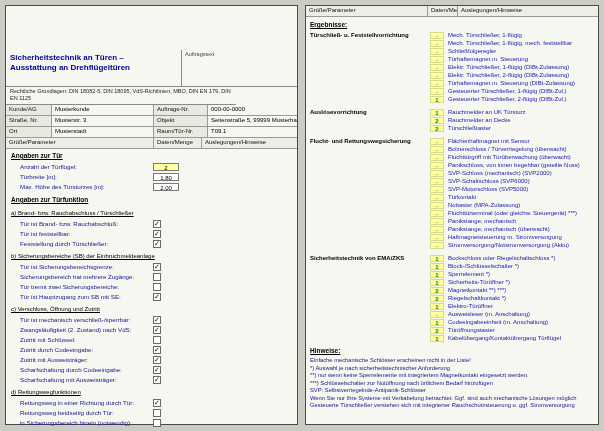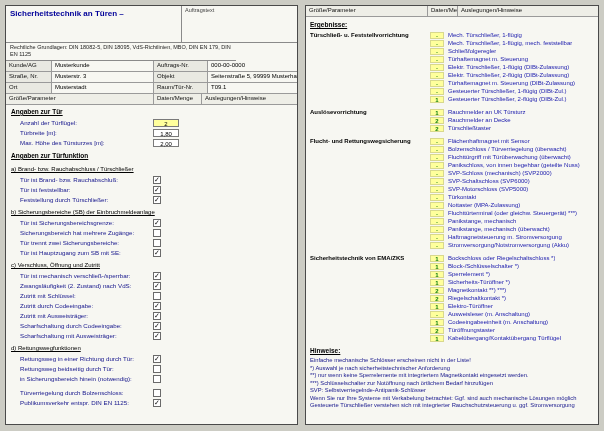--- a/index.html
+++ b/index.html
@@ -14,21 +14,21 @@
     position: absolute;
     top: 5px;
     height: 420px;
     background: #f7f7f2;
     border: 1px solid #4a4a4a;
   }
   #left-panel  { left: 5px;   width: 293px; }
   #right-panel { left: 305px; width: 294px; }
 
   
-  .lp-header { display: flex; border-bottom: 1px solid #8a8a8a; height: 37px; }
+  .lp-header { display: flex; border-bottom: 1px solid #8a8a8a; height: 37px; margin-top: 44px; }
   .lp-title {
     width: 176px; padding: 3px 4px; border-right: 1px solid #8a8a8a;
     color: #000099; font-weight: bold; font-size: 8px; line-height: 1.3;
   }
   .lp-corner { flex: 1; font-size: 5.5px; color: #444; padding: 1px 3px; }
   .lp-legal {
     font-size: 5.5px; color: #222; padding: 1px 4px 2px 4px;
     border-bottom: 1px solid #8a8a8a; line-height: 1.25; width: 230px;
   }
 
@@ -83,20 +83,21 @@
 </style>
 </head>
 <body>
 
 <div id="app">
 
   <div class="panel" id="left-panel">
     <div class="lp-header">
       <div class="lp-title">
         <div>Sicherheitstechnik an Türen –</div>
+        <div>Ausstattung an Drehflügeltüren</div>
       </div>
       <div class="lp-corner">Auftragstext</div>
     </div>
     <div class="lp-legal">Rechtliche Grundlagen: DIN 18082-5, DIN 18095, VdS-Richtlinien, MBO, DIN EN 179, DIN EN 1125</div>
     <div id="info-rows">
         <div class="info-row">
           <div class="info-cell lbl ic0">Kunde/AG</div>
           <div class="info-cell ic1">Musterkunde</div>
           <div class="info-cell lbl ic2">Auftrags-Nr.</div>
           <div class="info-cell ic3">000-00-0000</div>

